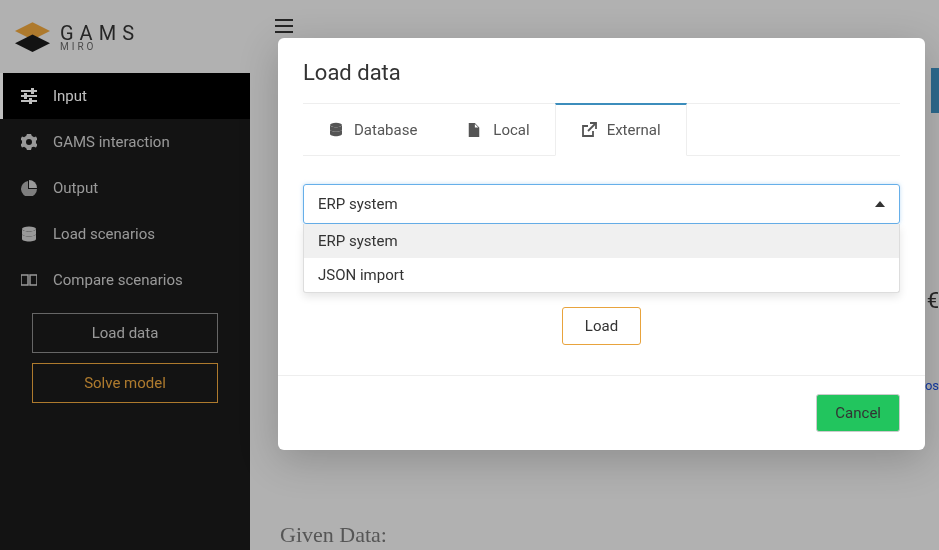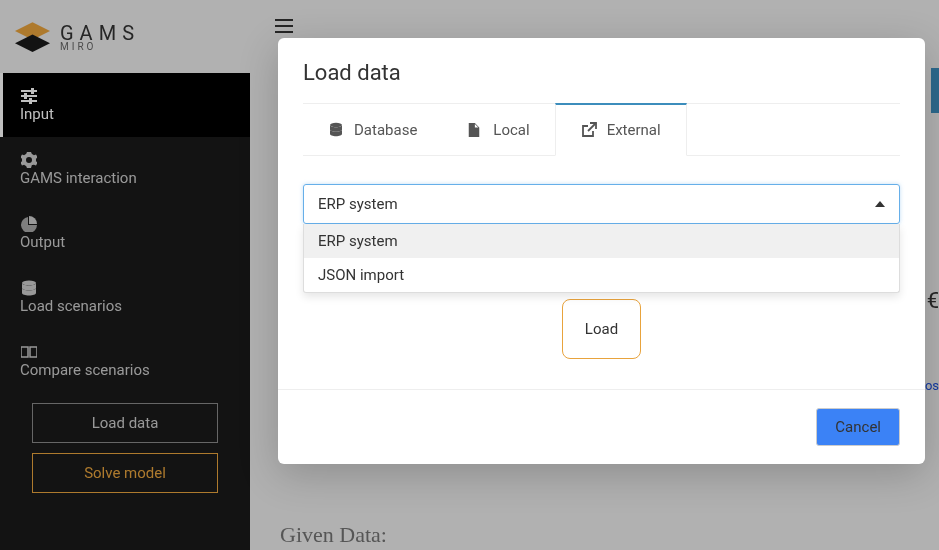--- a/index.html
+++ b/index.html
@@ -5,21 +5,21 @@
     * { margin: 0; padding: 0; box-sizing: border-box; font-family: -apple-system, BlinkMacSystemFont, "Segoe UI", Roboto, sans-serif; }
     body { width: 939px; height: 550px; overflow: hidden; background: #f5f5f5; position: relative; }
     
     
     .sidebar { position: absolute; left: 0; top: 0; width: 250px; height: 550px; background: #1a1a1a; color: #ccc; }
     .logo { background: #ececec; height: 73px; display: flex; align-items: center; padding: 0 15px; gap: 10px; }
     .logo-icon { width: 35px; height: 30px; position: relative; }
     .logo-text { letter-spacing: 6px; font-size: 20px; color: #333; font-weight: 400; }
     .logo-sub { font-size: 10px; letter-spacing: 3px; color: #666; display: block; margin-top: -4px; margin-left: 0; }
     .nav { padding-top: 0; }
-    .nav-item { display: flex; align-items: flex-start; padding: 14px 20px; font-size: 15px; color: #ccc; cursor: pointer; flex-direction: column; }
+    .nav-item { display: flex; align-items: center; padding: 14px 20px; font-size: 15px; color: #ccc; cursor: pointer; }
     .nav-item.active { background: #000; color: #fff; border-left: 3px solid #fff; padding-left: 17px; }
     .nav-item .nav-icon { width: 18px; height: 18px; margin-right: 15px; display: inline-flex; align-items: center; justify-content: center; }
     .sidebar-btns { padding: 10px 32px; }
     .side-btn { width: 100%; padding: 10px; margin-bottom: 10px; background: transparent; color: #ccc; font-size: 15px; cursor: pointer; text-align: center; }
     .side-btn.load { border: 1px solid #888; }
     .side-btn.solve { border: 1px solid #e8a33d; color: #e8a33d; }
     
     
     .main { position: absolute; left: 250px; top: 0; right: 0; height: 550px; background: #ececec; }
     .hamburger { position: absolute; top: 18px; left: 25px; cursor: pointer; }
@@ -37,23 +37,23 @@
     .tab-icon { width: 16px; height: 16px; display: inline-flex; }
     .modal-body { padding: 28px 25px 30px; position: relative; }
     .form-label { font-weight: 600; font-size: 15px; color: #333; margin-bottom: 8px; display: block; }
     .select-box { position: relative; }
     .select-display { border: 1px solid #66afe9; border-radius: 3px; padding: 10px 14px; font-size: 15px; color: #333; display: flex; justify-content: space-between; align-items: center; cursor: pointer; box-shadow: 0 0 4px rgba(102,175,233,0.4); }
     .caret-up { width: 0; height: 0; border-left: 5px solid transparent; border-right: 5px solid transparent; border-bottom: 6px solid #333; }
     .dropdown { position: absolute; top: 100%; left: 0; right: 0; background: #fff; border: 1px solid #ddd; border-top: none; border-radius: 0 0 3px 3px; box-shadow: 0 4px 8px rgba(0,0,0,0.1); z-index: 10; }
     .dropdown-item { padding: 8px 14px; font-size: 15px; color: #333; cursor: pointer; }
     .dropdown-item.highlighted { background: #f0f0f0; }
     .load-btn-row { text-align: center; margin-top: 75px; }
-    .load-btn { border: 1px solid #e8a33d; background: #fff; color: #333; padding: 20px 22px; font-size: 15px; border-radius: 8px; cursor: pointer; }
+    .load-btn { border: 1px solid #e8a33d; background: #fff; color: #333; padding: 9px 22px; font-size: 15px; border-radius: 3px; cursor: pointer; margin-top: 8px; }
     .modal-footer { border-top: 1px solid #eee; padding: 18px 25px; display: flex; justify-content: flex-end; }
-    .cancel-btn { border: 1px solid #ccc; background: #3b82f6; color: #333; padding: 9px 18px; font-size: 15px; border-radius: 3px; cursor: pointer; }
+    .cancel-btn { border: 1px solid #ccc; background: #22c55e; color: #333; padding: 9px 18px; font-size: 15px; border-radius: 3px; cursor: pointer; }
     
     
     .right-frag1 { position: absolute; right: 0; top: 68px; width: 8px; height: 45px; background: #3c8dbc; }
     .right-frag2 { position: absolute; right: 0; top: 288px; font-size: 22px; color: #333; }
     .right-frag3 { position: absolute; right: 0; top: 378px; font-size: 13px; color: #1d4ed8; }
   </style>
 </head>
 <body>
 
 <div class="sidebar">

